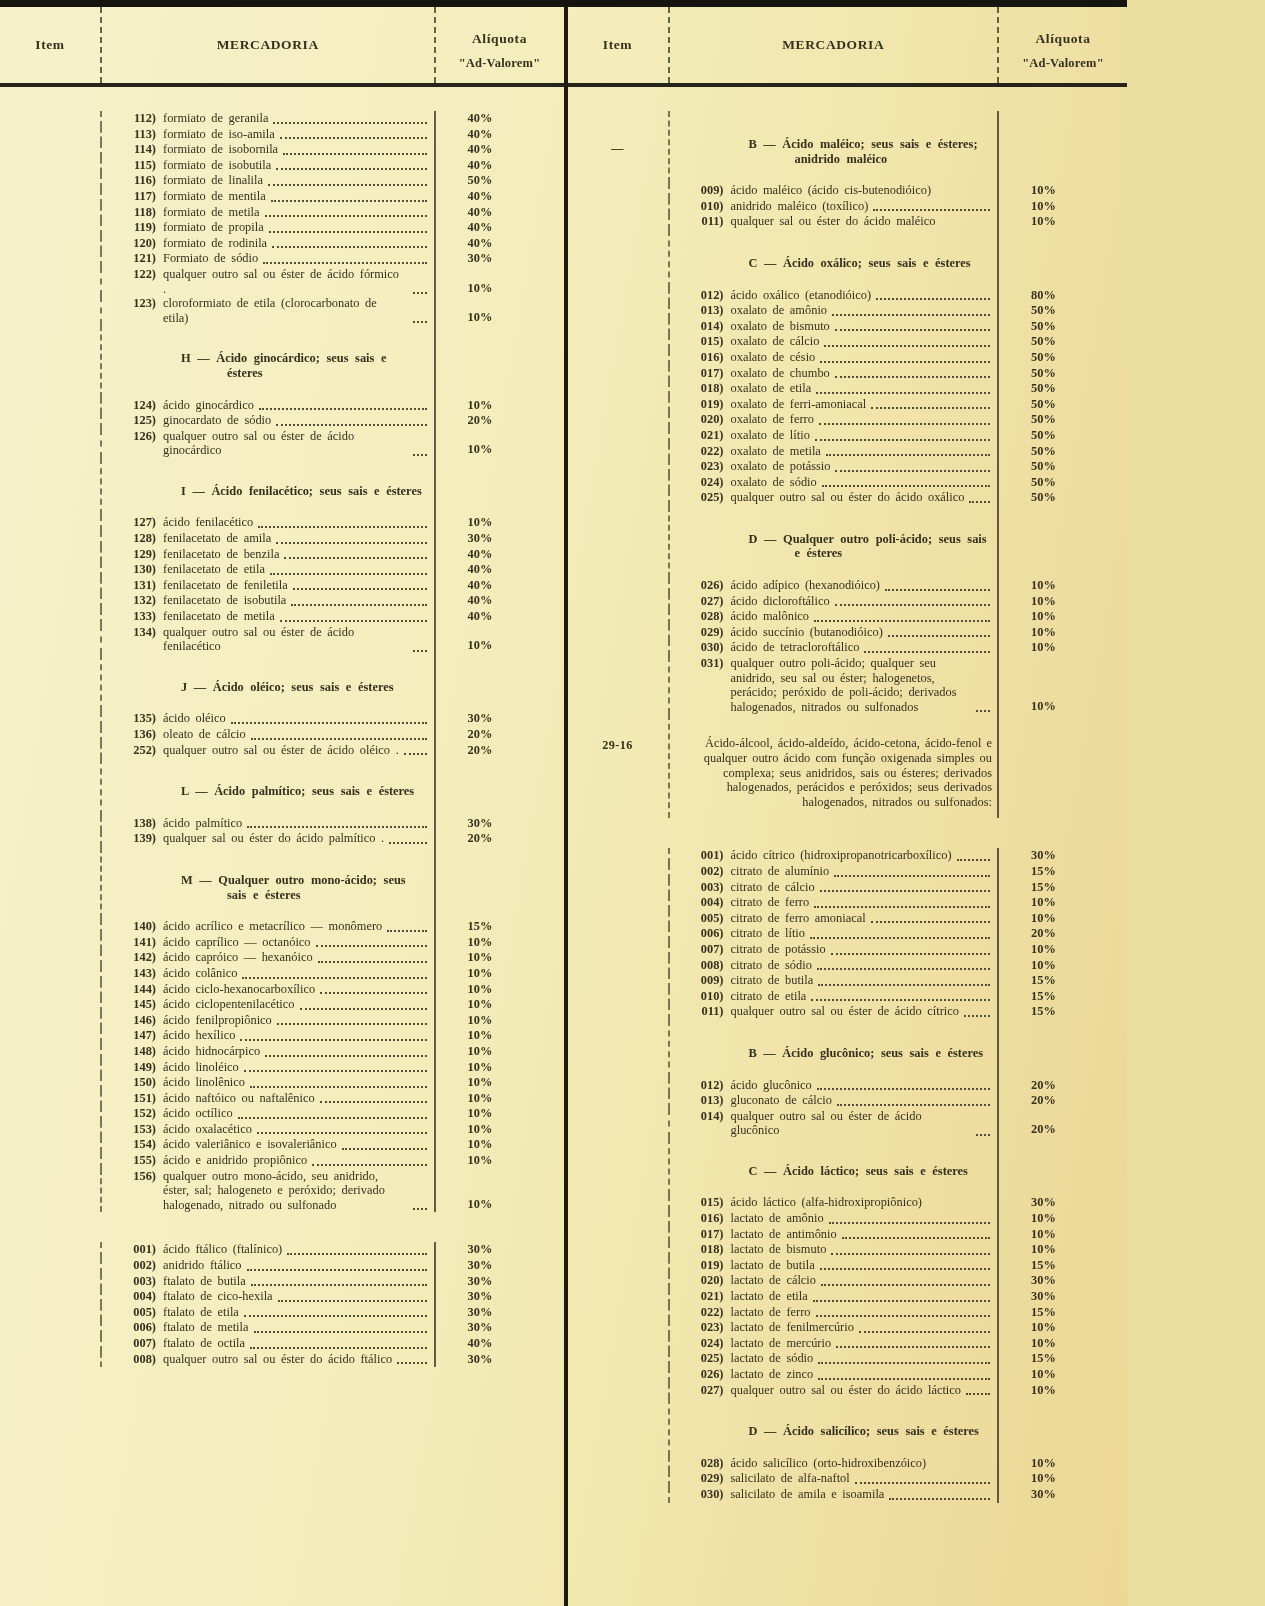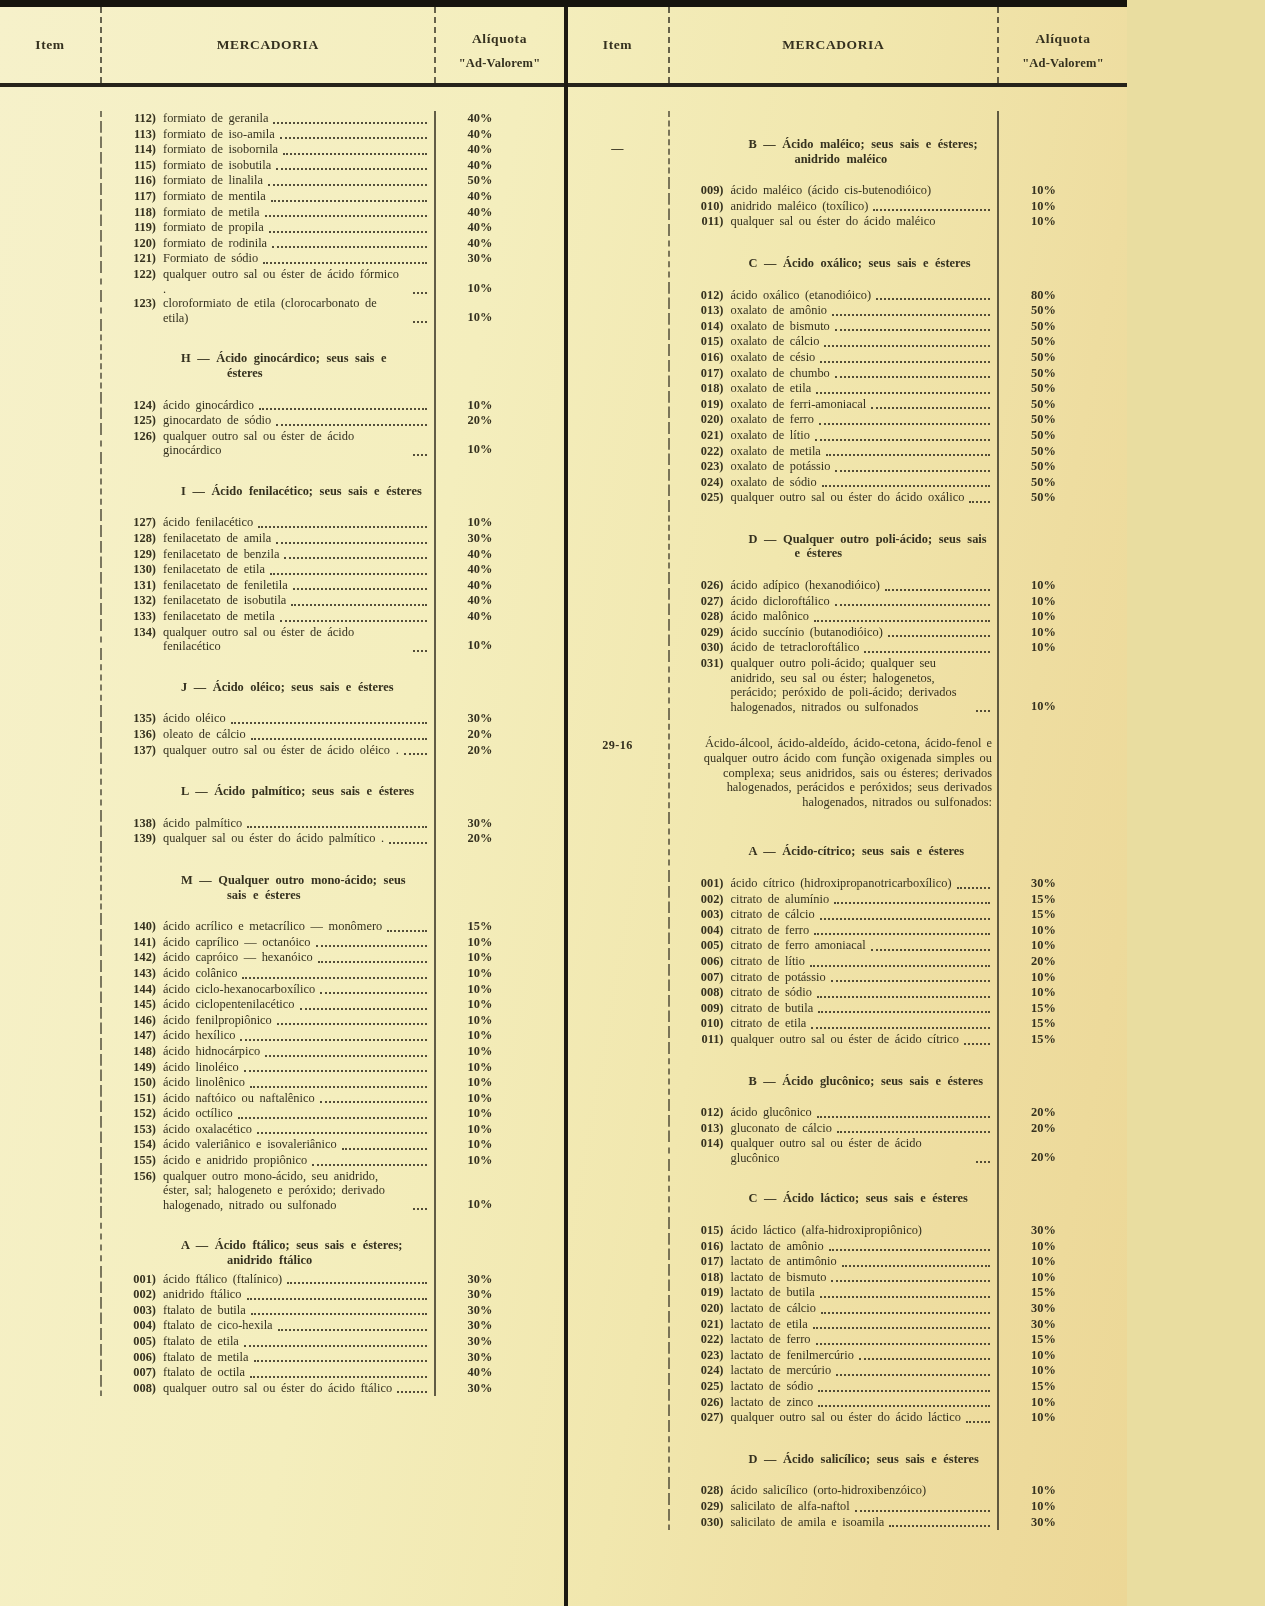--- a/index.html
+++ b/index.html
@@ -418,21 +418,21 @@
               <span class="leader"></span>
             </span>
           </div>
           <div class="c-rate">
             <span class="rate">20%</span>
           </div>
         </div>
         <div class="trow row">
           <div class="c-item"></div>
           <div class="c-merc">
-            <span class="num">137)</span>
+            <span class="num">252)</span>
             <span class="desc">
               <span class="dtext">qualquer outro sal ou éster de ácido oléico .</span>
               <span class="leader"></span>
             </span>
           </div>
           <div class="c-rate">
             <span class="rate">20%</span>
           </div>
         </div>
         <div class="trow heading">
@@ -691,23 +691,20 @@
               <span class="dtext">qualquer outro mono-ácido, seu anidrido, éster, sal; halogeneto e peróxido; derivado halogenado, nitrado ou sulfonado</span>
               <span class="leader"></span>
             </span>
           </div>
           <div class="c-rate">
             <span class="rate">10%</span>
           </div>
         </div>
         <div class="trow heading tight">
           <div class="c-item"></div>
-          <div class="c-merc">
-            <div class="heading-t">A — Ácido ftálico; seus sais e ésteres; anidrido ftálico</div>
-          </div>
           <div class="c-rate"></div>
         </div>
         <div class="trow row">
           <div class="c-item"></div>
           <div class="c-merc">
             <span class="num">001)</span>
             <span class="desc">
               <span class="dtext">ácido ftálico (ftalínico)</span>
               <span class="leader"></span>
             </span>
@@ -1144,23 +1141,20 @@
         </div>
         <div class="trow group">
           <div class="c-item">29-16</div>
           <div class="c-merc">
             <div class="gtext">Ácido-álcool, ácido-aldeído, ácido-cetona, ácido-fenol e qualquer outro ácido com função oxigenada simples ou complexa; seus anidridos, sais ou ésteres; derivados halogenados, perácidos e peróxidos; seus derivados halogenados, nitrados ou sulfonados:</div>
           </div>
           <div class="c-rate"></div>
         </div>
         <div class="trow heading">
           <div class="c-item"></div>
-          <div class="c-merc">
-            <div class="heading-t">A — Ácido-cítrico; seus sais e ésteres</div>
-          </div>
           <div class="c-rate"></div>
         </div>
         <div class="trow row">
           <div class="c-item"></div>
           <div class="c-merc">
             <span class="num">001)</span>
             <span class="desc">
               <span class="dtext">ácido cítrico (hidroxipropanotricarboxílico)</span>
               <span class="leader"></span>
             </span>

